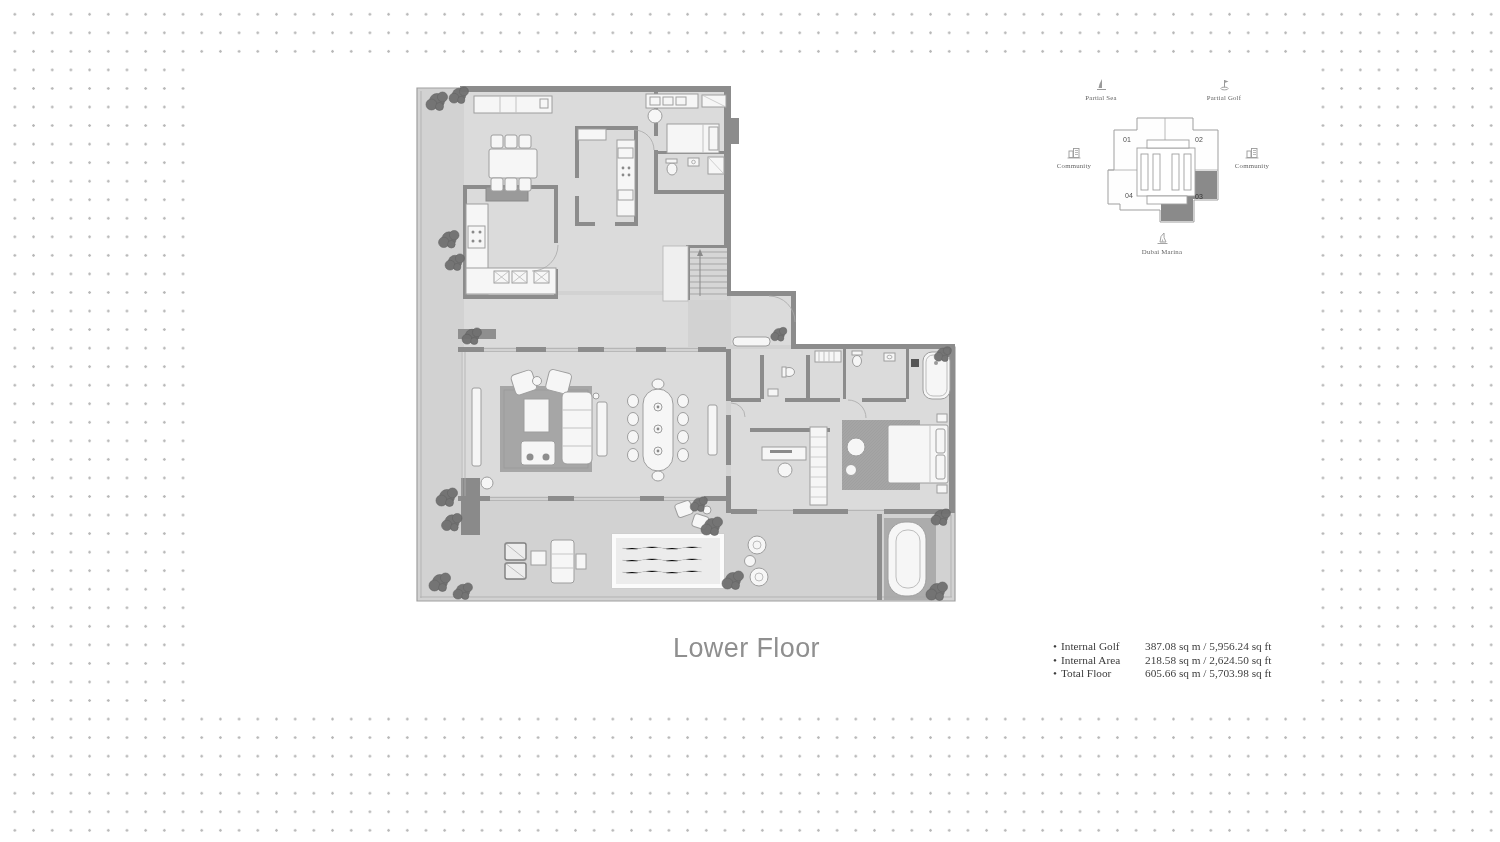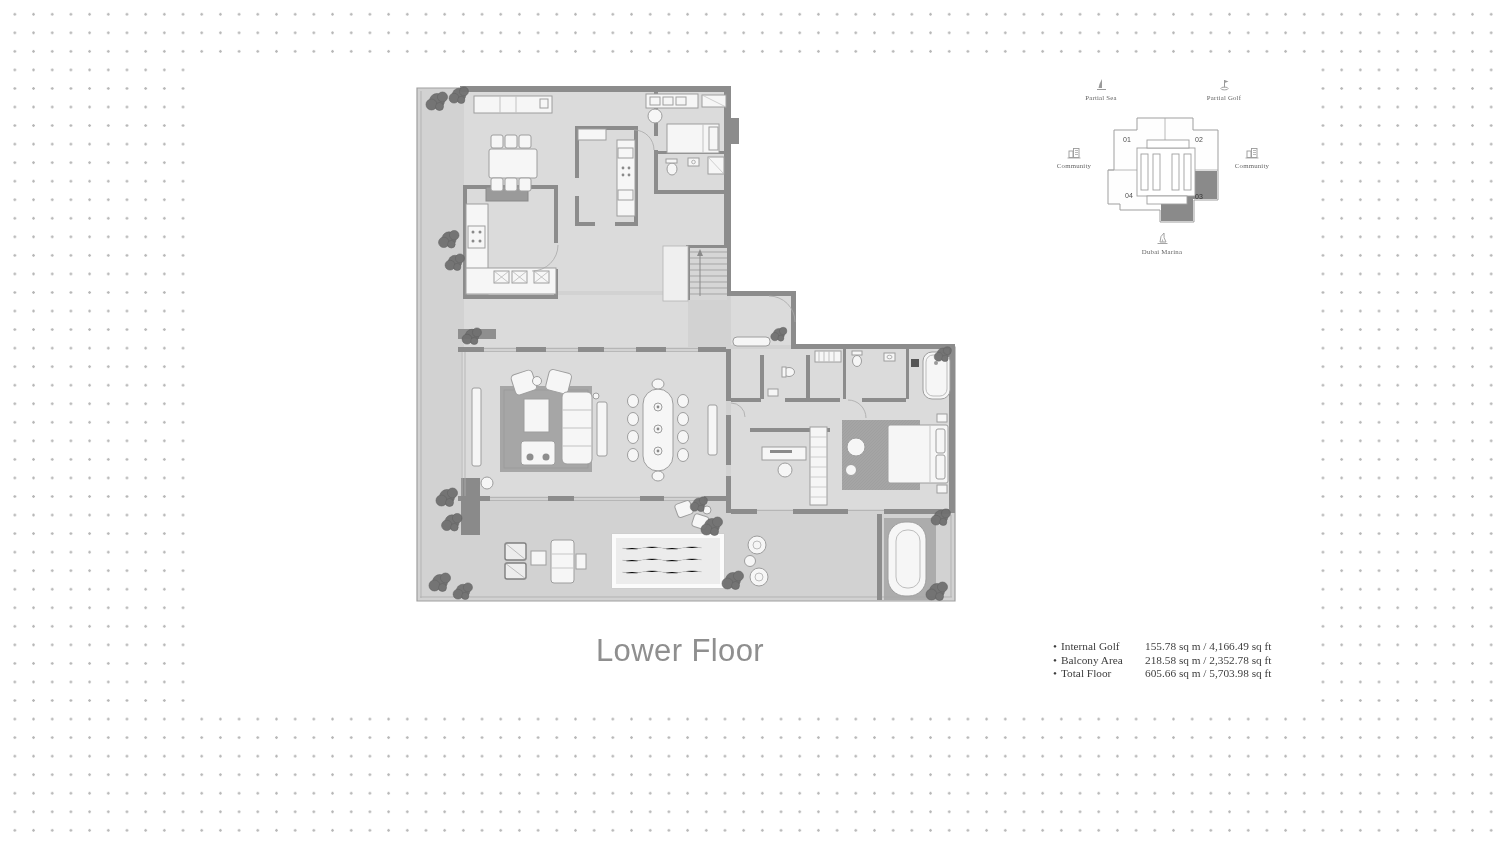--- a/index.html
+++ b/index.html
@@ -4,22 +4,22 @@
 <style>
   html,body{margin:0;padding:0;background:#fff;}
   .canvas{
     position:relative;width:1500px;height:842px;overflow:hidden;background:#ffffff;
     background-image:radial-gradient(circle,#b7b7b7 1.05px,rgba(183,183,183,0) 1.5px);
     background-size:18.7px 18.55px;background-position:5.5px 5px;
     font-family:"Liberation Sans",sans-serif;
   }
   .panel{position:absolute;left:185px;top:54px;width:1135px;height:656px;background:#ffffff;}
   .plan-svg{position:absolute;left:410px;top:80px;width:560px;height:530px;}
-  .title{position:absolute;left:540px;top:633px;width:280px;text-align:center;
-    font-size:31px;color:#8f8f8f;letter-spacing:.4px;font-family:"Liberation Sans",sans-serif;}
+  .title{position:absolute;left:540px;top:633px;width:280px;text-align:right;
+    font-size:27px;color:#8f8f8f;letter-spacing:.4px;font-family:"Liberation Sans",sans-serif;}
   .areas{position:absolute;left:1053px;top:640px;font-family:"Liberation Serif",serif;
     font-size:11.3px;color:#3d3d3d;}
   .arearow{display:flex;line-height:13.6px;}
   .arearow .lbl{width:92px;display:flex;}
   .bullet{margin-right:4px;}
   .keyplan-svg{position:absolute;left:1104px;top:112px;width:118px;height:120px;}
   .landmark{position:absolute;display:flex;flex-direction:column;align-items:center;
     font-family:"Liberation Serif",serif;font-size:6.8px;color:#666;letter-spacing:.2px;}
   .landmark svg{margin-bottom:3px;}
   .unit-num{position:absolute;width:16px;text-align:center;font-size:7px;color:#4e4e4e;
@@ -463,28 +463,28 @@
   </div>
 
   <div class="title">Lower Floor</div>
 
   <div class="areas">
     <div class="arearow">
       <span class="lbl">
           <span class="bullet">•</span>
           <span>Internal Golf</span>
         </span>
-      <span class="val">155.78 sq m / 4,166.49 sq ft</span>
+      <span class="val">387.08 sq m / 5,956.24 sq ft</span>
     </div>
     <div class="arearow">
       <span class="lbl">
           <span class="bullet">•</span>
-          <span>Balcony Area</span>
+          <span>Internal Area</span>
         </span>
-      <span class="val">218.58 sq m / 2,352.78 sq ft</span>
+      <span class="val">218.58 sq m / 2,624.50 sq ft</span>
     </div>
     <div class="arearow">
       <span class="lbl">
           <span class="bullet">•</span>
           <span>Total Floor</span>
         </span>
       <span class="val">605.66 sq m / 5,703.98 sq ft</span>
     </div>
   </div>
 

